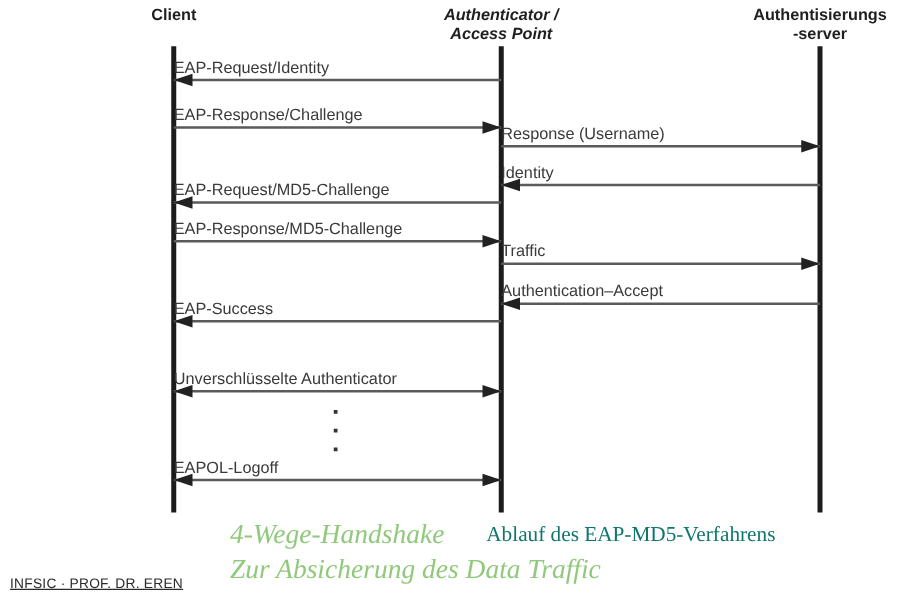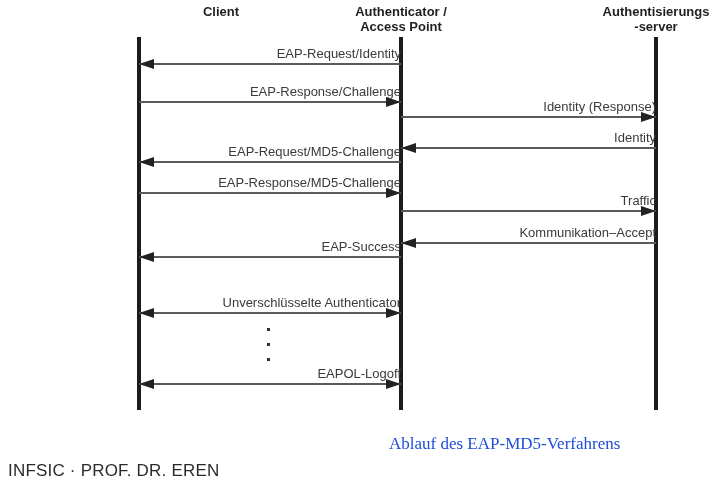--- a/index.html
+++ b/index.html
@@ -34,21 +34,21 @@
     position: absolute;
     left: 0; right: 0;
     top: -1px;
     height: 1.5px;
     background: #5a5a5a;
   }
   .msg-label {
     position: absolute;
     left: 0; right: 0;
     bottom: 3px;
-    text-align: right;
+    text-align: left;
     font-size: 13px;
     color: #3a3a3a;
     white-space: nowrap;
   }
   .arrow-left, .arrow-right {
     position: absolute;
     top: -5px;
     width: 0; height: 0;
     border-top: 5px solid transparent;
     border-bottom: 5px solid transparent;
@@ -72,61 +72,61 @@
     line-height: 28px;
     color: #90c97c;
     white-space: nowrap;
   }
   .figure-caption {
     position: absolute;
     left: 389px;
     top: 418px;
     font-family: "Liberation Serif", serif;
     font-size: 17px;
-    color: #1d4ed8;
+    color: #0f766e;
     white-space: nowrap;
-    margin-top: 16px;
   }
   .footer-credit {
     position: absolute;
     left: 8px;
     top: 461px;
-    font-size: 17px;
+    font-size: 11px;
     letter-spacing: 0.2px;
     color: #2b2b2b;
     white-space: nowrap;
+    text-decoration: underline;
   }
 </style>
 </head>
 <body>
 
 <div class="page">
   <div id="diagram">
-      <div class="actor-label" style="left: 39px; text-align: right;">Client</div>
+      <div class="actor-label" style="left: 39px;">Client</div>
       <div class="lifeline" style="left: 137px; top: 37px; height: 373px;"></div>
-      <div class="actor-label" style="left: 301px;">Authenticator /
+      <div class="actor-label" style="left: 301px; font-style: italic;">Authenticator /
 Access Point</div>
       <div class="lifeline" style="left: 399px; top: 37px; height: 373px;"></div>
       <div class="actor-label" style="left: 556px;">Authentisierungs
 -server</div>
       <div class="lifeline" style="left: 654px; top: 37px; height: 373px;"></div>
       <div class="msg" style="left: 139px; top: 64px; width: 262px;">
         <div class="msg-line"></div>
         <div class="arrow-left"></div>
         <div class="msg-label">EAP-Request/Identity</div>
       </div>
       <div class="msg" style="left: 139px; top: 102px; width: 262px;">
         <div class="msg-line"></div>
         <div class="arrow-right"></div>
         <div class="msg-label">EAP-Response/Challenge</div>
       </div>
       <div class="msg" style="left: 401px; top: 117px; width: 255px;">
         <div class="msg-line"></div>
         <div class="arrow-right"></div>
-        <div class="msg-label">Identity (Response)</div>
+        <div class="msg-label">Response (Username)</div>
       </div>
       <div class="msg" style="left: 401px; top: 148px; width: 255px;">
         <div class="msg-line"></div>
         <div class="arrow-left"></div>
         <div class="msg-label">Identity</div>
       </div>
       <div class="msg" style="left: 139px; top: 162px; width: 262px;">
         <div class="msg-line"></div>
         <div class="arrow-left"></div>
         <div class="msg-label">EAP-Request/MD5-Challenge</div>
@@ -137,21 +137,21 @@
         <div class="msg-label">EAP-Response/MD5-Challenge</div>
       </div>
       <div class="msg" style="left: 401px; top: 211px; width: 255px;">
         <div class="msg-line"></div>
         <div class="arrow-right"></div>
         <div class="msg-label">Traffic</div>
       </div>
       <div class="msg" style="left: 401px; top: 243px; width: 255px;">
         <div class="msg-line"></div>
         <div class="arrow-left"></div>
-        <div class="msg-label">Kommunikation–Accept</div>
+        <div class="msg-label">Authentication–Accept</div>
       </div>
       <div class="msg" style="left: 139px; top: 257px; width: 262px;">
         <div class="msg-line"></div>
         <div class="arrow-left"></div>
         <div class="msg-label">EAP-Success</div>
       </div>
       <div class="msg" style="left: 139px; top: 313px; width: 262px;">
         <div class="msg-line"></div>
         <div class="arrow-left"></div>
         <div class="arrow-right"></div>
@@ -162,18 +162,20 @@
         <div class="arrow-left"></div>
         <div class="arrow-right"></div>
         <div class="msg-label">EAPOL-Logoff</div>
       </div>
       <div class="dot" style="left: 267px; top: 328px;"></div>
       <div class="dot" style="left: 267px; top: 343px;"></div>
       <div class="dot" style="left: 267px; top: 358px;"></div>
     </div>
 
   <div class="handshake-note" style="color: rgb(144, 201, 124);">
+    <div>4-Wege-Handshake</div>
+    <div>Zur Absicherung des Data Traffic</div>
   </div>
 
   <div class="figure-caption">Ablauf des EAP-MD5-Verfahrens</div>
 
   <div class="footer-credit">INFSIC · PROF. DR. EREN</div>
 </div>
 
 </body></html>

